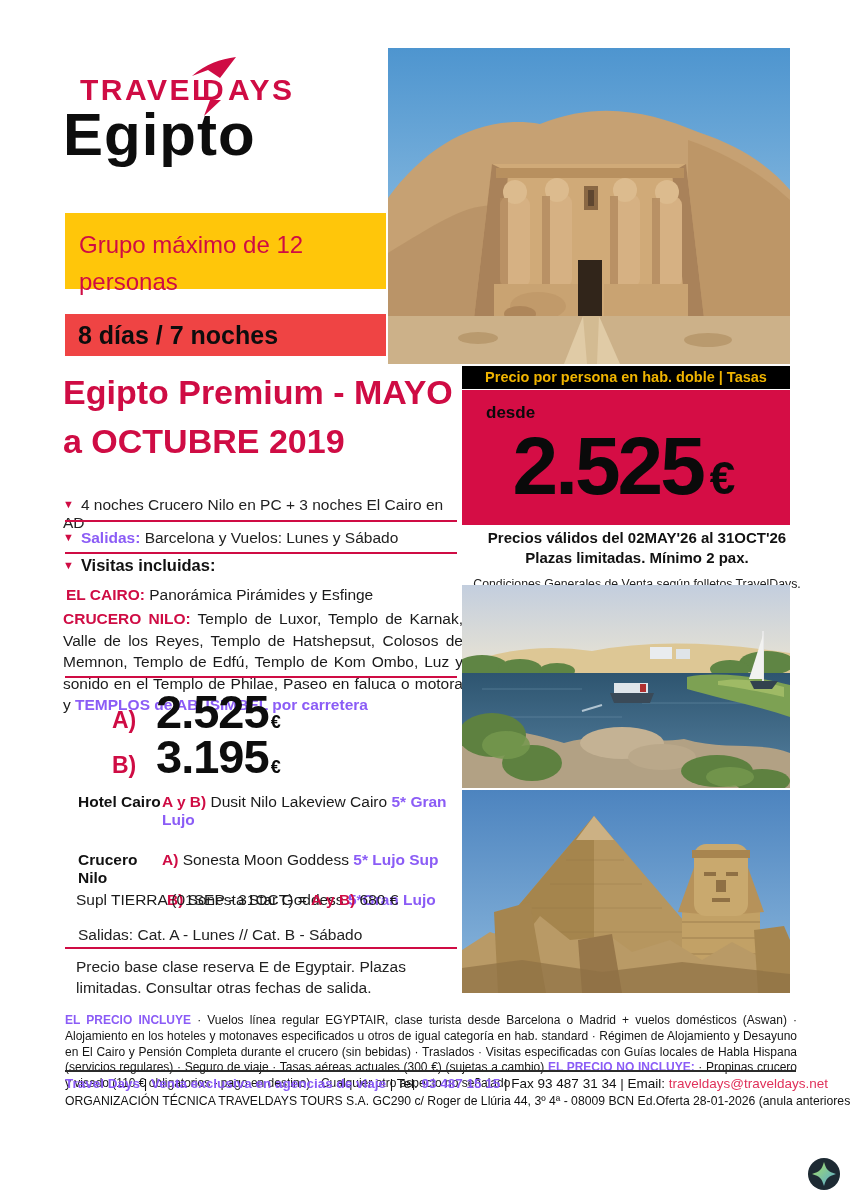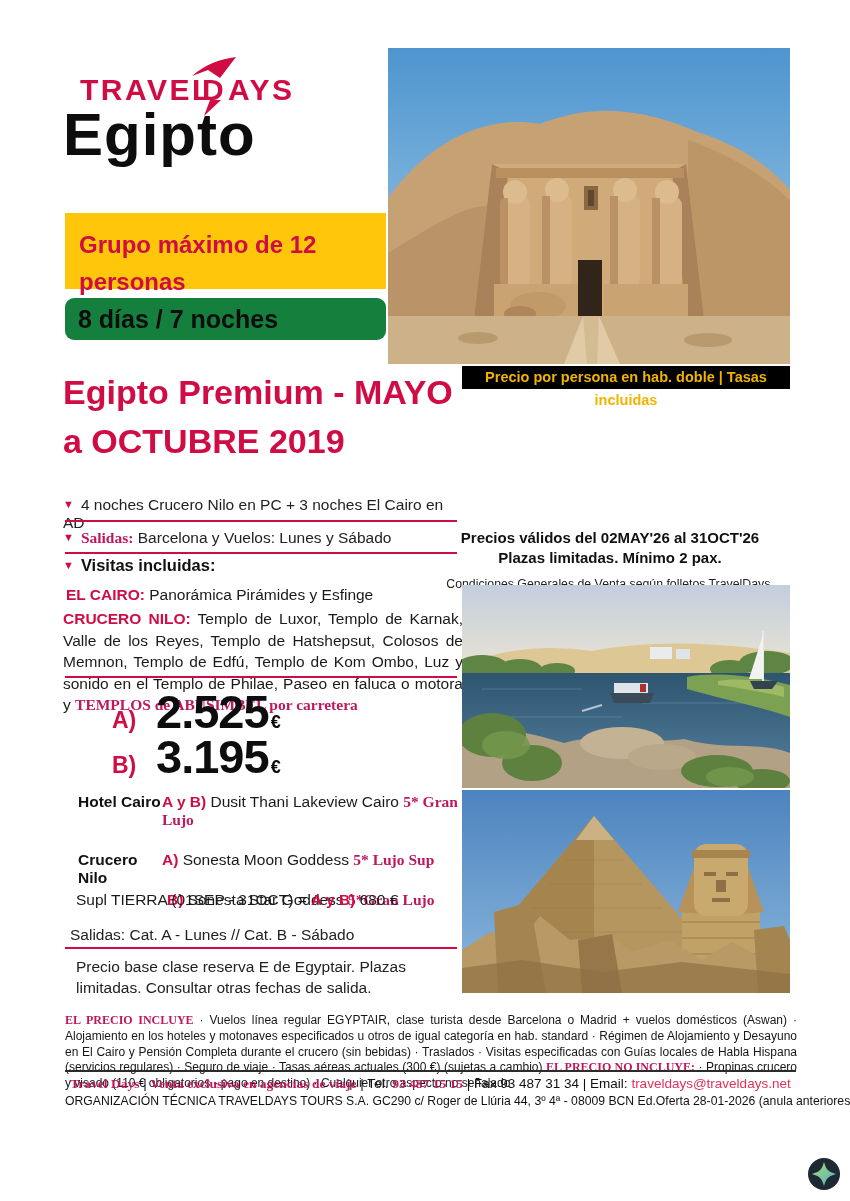--- a/index.html
+++ b/index.html
@@ -10,40 +10,40 @@
   .abs{position:absolute;}
 
   
   .logo{left:80px;top:56px;width:230px;height:60px;}
 
   
   .main-title{left:63px;top:100px;font-size:60px;font-weight:800;color:#0d0d0d;letter-spacing:1px;}
 
   
   .group-badge{left:65px;top:213px;width:321px;height:76px;background:#FFC60A;
-    color:#CF0C44;font-weight:bold;font-size:24px;line-height:37px;padding:13px 0 0 14px;box-sizing:border-box;}
-  .duration-badge{left:65px;top:298px;width:321px;height:42px;background:#15803d;
-    color:#0d0d0d;font-weight:bold;font-size:25px;line-height:42px;padding-left:13px;box-sizing:border-box;border-radius:9px;}
+    color:#CF0C44;font-weight:normal;font-size:24px;line-height:37px;padding:13px 0 0 14px;box-sizing:border-box;}
+  .duration-badge{left:65px;top:314px;width:321px;height:42px;background:#ef4444;
+    color:#0d0d0d;font-weight:bold;font-size:25px;line-height:42px;padding-left:13px;box-sizing:border-box;}
 
   
   .offer-title{left:63px;top:368px;width:400px;font-size:34px;line-height:49px;font-weight:bold;color:#CF0C44;}
 
   
   .trow{font-size:15.5px;color:#222;}
   .tri{color:#CF0C44;font-size:11px;margin-right:7px;position:relative;top:-2px;}
   .row-nights{left:63px;top:496px;width:400px;}
   .row-salidas{left:63px;top:529px;width:400px;}
   .rule{height:2px;background:#CF0C44;}
   .rule1{left:65px;top:520px;width:392px;}
   .rule2{left:65px;top:552px;width:392px;}
   .rule3{left:65px;top:676px;width:392px;}
   .rule4{left:65px;top:947px;width:392px;}
 
   .crimson-b{color:#CF0C44;font-weight:bold;}
-  .b{font-weight:bold;color:#be185d;font-family:Liberation Serif, serif;}
+  .b{font-weight:bold;color:#8b5cf6;}
 
   
   .visitas{left:63px;top:556px;width:400px;font-size:15.5px;}
   .visitas-head{font-size:16.5px;font-weight:bold;color:#111;}
   .cairo-line{margin-top:11px;padding-left:3px;}
   .crucero-par{margin:4px 0 0 0;text-align:justify;line-height:21.5px;}
 
   
   .opt{left:112px;width:330px;display:flex;align-items:baseline;}
   .optA{top:684px;} .optB{top:729px;}
@@ -53,41 +53,41 @@
 
   
   .acc{left:78px;top:793px;width:392px;font-size:15.5px;}
   .acc-row{display:flex;}
   .acc-c1{width:84px;font-weight:bold;color:#111;flex:none;}
   .acc-gap{height:22px;}
   .acc-r3{padding-left:5px;}
   .acc-row + .acc-r3{margin-top:4px;}
 
   .supl{left:76px;top:891px;font-size:15.5px;}
-  .dep-line{left:70px;top:926px;font-size:15.5px;color:#222;}
+  .dep-line{left:78px;top:926px;font-size:15.5px;color:#222;}
   .base-note{left:76px;top:956px;width:398px;font-size:15.5px;line-height:21px;color:#222;}
 
   
   .fine{left:65px;top:1001px;width:732px;font-size:12px;line-height:15.8px;text-align:justify;color:#161616;}
   .footer-rule{left:65px;top:1070px;width:731px;height:2px;background:#2b2b2b;}
   .footer1{left:65px;top:1076px;width:731px;text-align:center;font-size:13.5px;color:#111;white-space:nowrap;}
   .footer2{left:65px;top:1094px;width:731px;text-align:center;font-size:12.2px;color:#111;white-space:nowrap;}
   .email{color:#E0315A;cursor:pointer;}
 
   
   .photo{display:block;}
   .photo1{left:388px;top:48px;width:402px;height:316px;}
   .banner{left:462px;top:366px;width:328px;height:23px;background:#000;color:#F0B400;
     font-weight:bold;font-size:14.5px;text-align:center;line-height:23px;}
   .pricebox{left:462px;top:390px;width:328px;height:135px;background:#D50D45;}
   .desde{position:absolute;left:24px;top:13px;font-size:17px;font-weight:bold;color:#0a0a0a;}
   .bigprice{position:absolute;left:0;right:4px;top:26px;text-align:center;color:#0a0a0a;}
   .bigprice .num{font-size:82px;font-weight:800;letter-spacing:-3px;line-height:100px;}
   .bigprice .eur{font-size:46px;font-weight:bold;margin-left:7px;}
-  .validity{left:446px;top:528px;width:328px;text-align:center;}
+  .validity{left:473px;top:528px;width:328px;text-align:center;}
   .v1,.v2{font-size:15px;font-weight:bold;line-height:19.5px;color:#111;}
   .v3{font-size:12.3px;margin-top:10px;color:#222;}
   .photo2{left:462px;top:585px;width:328px;height:203px;}
   .photo3{left:462px;top:790px;width:328px;height:203px;}
   .watermark{left:806px;top:1156px;width:36px;height:36px;}
 </style>
 </head>
 <body>
 
 <div class="page">
@@ -139,21 +139,21 @@
   </div>
   <div class="abs opt optB">
     <span class="opt-label">B)</span>
     <span class="opt-price">3.195</span>
     <span class="opt-eur">€</span>
   </div>
 
   <div class="abs acc">
     <div class="acc-row">
       <span class="acc-c1">Hotel Cairo</span>
-      <span><span class="crimson-b">A y B)</span><span> Dusit Thani Lakeview Cairo </span><span class="b">5* Gran Lujo</span></span>
+      <span><span class="crimson-b">A y B)</span><span> Dusit Nilo Lakeview Cairo </span><span class="b">5* Gran Lujo</span></span>
     </div>
     <div class="acc-gap"></div>
     <div class="acc-row">
       <span class="acc-c1">Crucero Nilo</span>
       <span><span class="crimson-b">A)</span><span> Sonesta Moon Goddess </span><span class="b">5* Lujo Sup</span></span>
     </div>
     <div class="acc-row acc-r3">
       <span class="acc-c1"></span>
       <span><span class="crimson-b">B)</span><span> Sonesta Star Goddess </span><span class="b">5*Gran Lujo</span></span>
     </div>
@@ -226,20 +226,26 @@
       <rect y="268" width="402" height="48" fill="#ccb189"></rect>
       <path d="M176 316 L195 268 L211 268 L232 316 Z" fill="#e0cba6"></path>
       <path d="M195 268 L211 268 L209 316 L199 316 Z" fill="#d3bb92"></path>
       <ellipse cx="90" cy="290" rx="20" ry="6" fill="#b99a6e"></ellipse>
       <ellipse cx="320" cy="292" rx="24" ry="7" fill="#b99a6e"></ellipse>
     </svg>
   </div>
 
   <div class="abs banner">Precio por persona en hab. doble | Tasas incluidas</div>
 
+  <div class="abs pricebox">
+    <div class="desde">desde</div>
+    <div class="bigprice">
+      <span class="num">2.525</span><span class="eur">€</span>
+    </div>
+  </div>
 
   <div class="abs validity">
     <div class="v1">Precios válidos del 02MAY'26 al 31OCT'26</div>
     <div class="v2">Plazas limitadas. Mínimo 2 pax.</div>
     <div class="v3">Condiciones Generales de Venta según folletos TravelDays.</div>
   </div>
 
   <div class="abs photo photo2">
     <svg width="328" height="203" viewBox="0 0 328 203" preserveAspectRatio="none">
       <defs>

